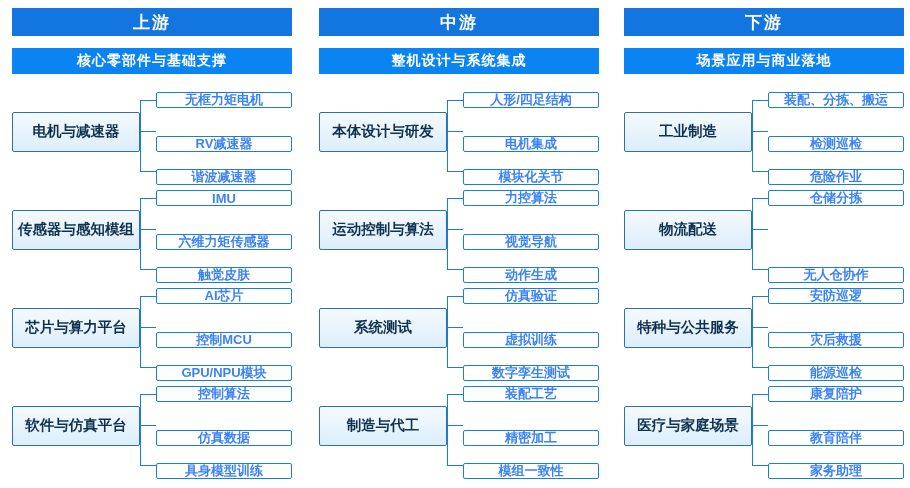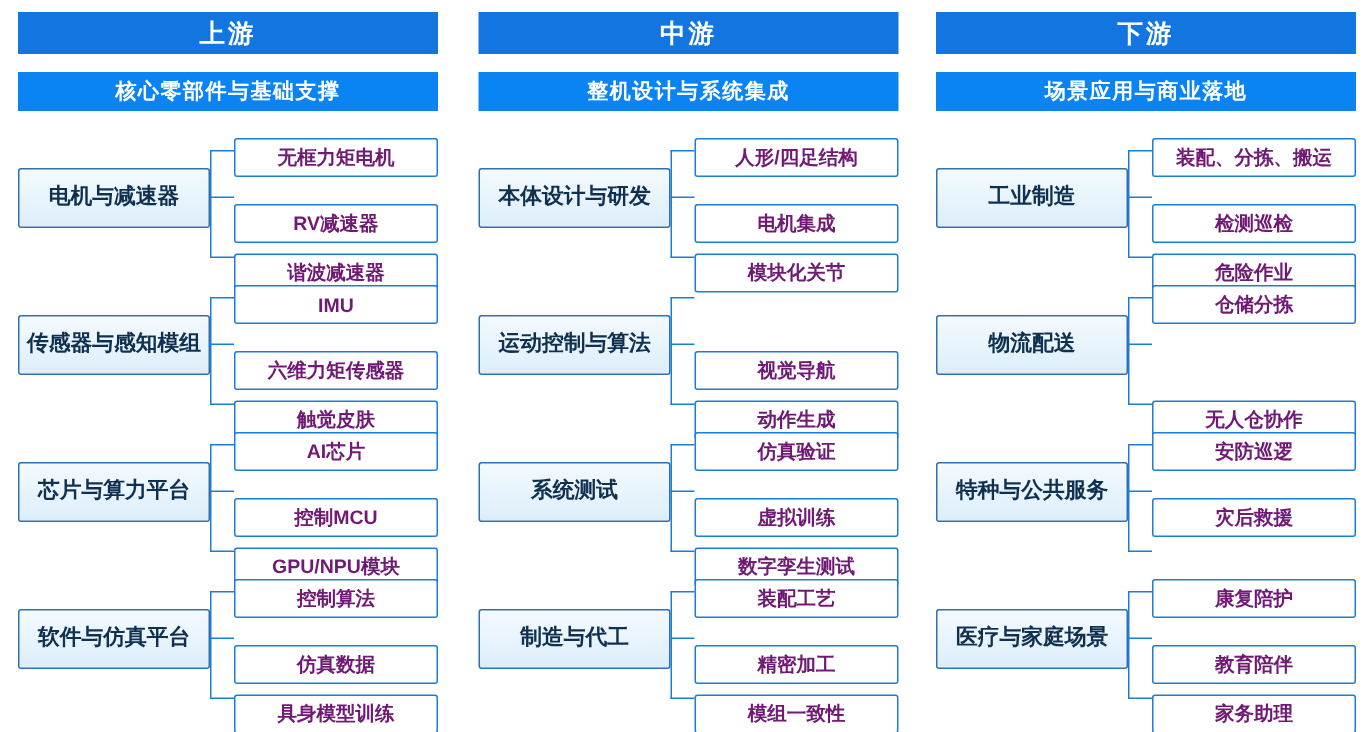--- a/index.html
+++ b/index.html
@@ -94,25 +94,25 @@
     position: absolute;
     left: 152px;
     top: 0;
     width: 136px;
     height: 96px;
   }
   .item {
     position: absolute;
     left: 0;
     width: 136px;
-    height: 26px;
+    height: 16px;
     box-sizing: border-box;
     border: 1px solid #1a7fd4;
     background: #ffffff;
-    color: #701a75;
+    color: #3b82f6;
     font-size: 13px;
     font-weight: bold;
     display: flex;
     align-items: center;
     justify-content: center;
     border-radius: 2px;
     white-space: nowrap;
     text-align: right;
   }
   .it0 { top: 4px; }
@@ -206,20 +206,21 @@
         <div class="item it1">电机集成</div>
         <div class="item it2">模块化关节</div>
       </div>
     </div>
 
     <div class="group g1">
       <div class="cat">运动控制与算法</div>
       <div class="connector"></div>
       <div class="stub"></div>
       <div class="items">
+        <div class="item it0">力控算法</div>
         <div class="item it1">视觉导航</div>
         <div class="item it2">动作生成</div>
       </div>
     </div>
 
     <div class="group g2">
       <div class="cat">系统测试</div>
       <div class="connector"></div>
       <div class="stub"></div>
       <div class="items">
@@ -266,20 +267,21 @@
       </div>
     </div>
 
     <div class="group g2">
       <div class="cat">特种与公共服务</div>
       <div class="connector"></div>
       <div class="stub"></div>
       <div class="items">
         <div class="item it0">安防巡逻</div>
         <div class="item it1">灾后救援</div>
+        <div class="item it2">能源巡检</div>
       </div>
     </div>
 
     <div class="group g3">
       <div class="cat">医疗与家庭场景</div>
       <div class="connector"></div>
       <div class="stub"></div>
       <div class="items">
         <div class="item it0">康复陪护</div>
         <div class="item it1">教育陪伴</div>

